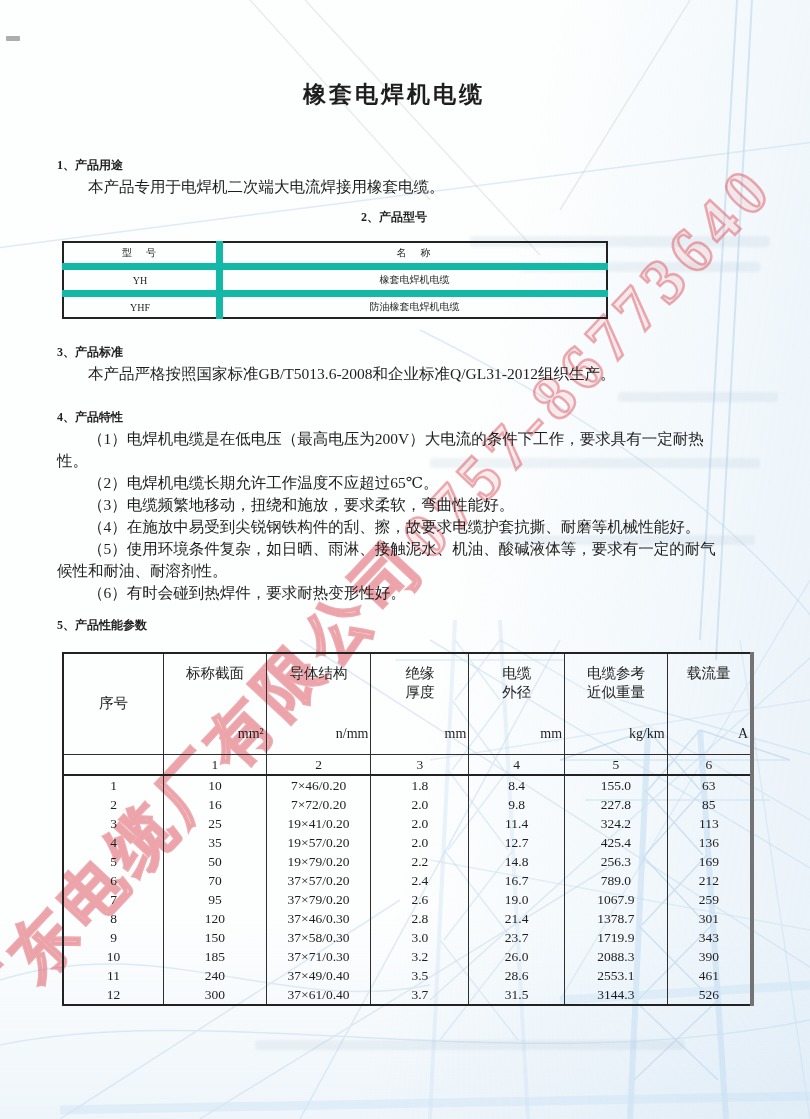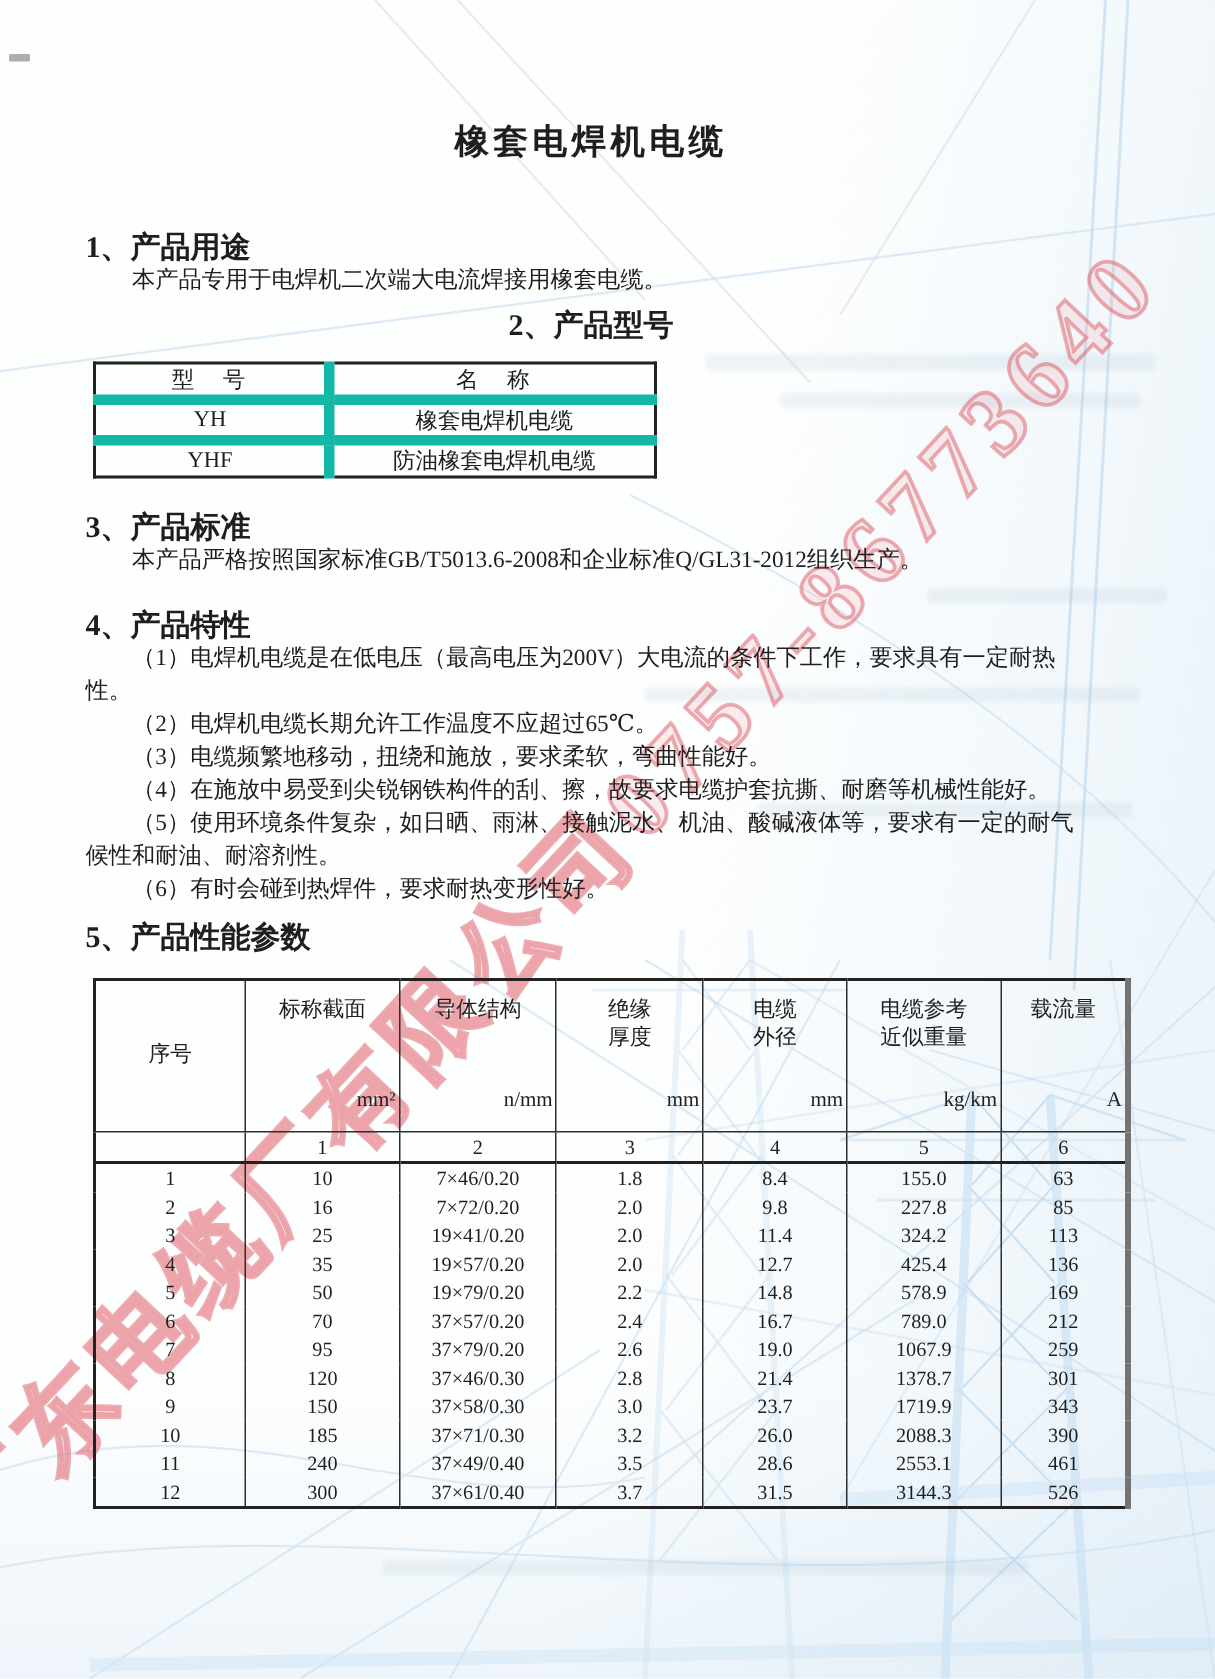--- a/index.html
+++ b/index.html
@@ -18,30 +18,30 @@
   
   .watermark{position:absolute;left:-28px;top:978px;z-index:1;
       transform:rotate(-47deg);transform-origin:0 50%;
       white-space:nowrap;font-size:64px;font-weight:bold;letter-spacing:8px;
       color:rgba(236,142,150,.16);
       -webkit-text-stroke:2.5px rgba(222,90,100,.50);
       pointer-events:none;}
   
   .content{position:absolute;inset:0;z-index:2;padding:82px 79px 0 57px;box-sizing:border-box;}
   h1{margin:0;font-size:23px;line-height:25px;text-align:center;font-weight:bold;letter-spacing:3px;}
-  .sec-head{font-weight:bold;font-size:20px;line-height:22px;margin:0;}
+  .sec-head{font-weight:bold;font-size:12px;line-height:22px;margin:0;}
   .head-usage{margin-top:47px;}
   .head-model{margin-top:8px;text-align:center;}
   .head-standard{margin-top:22px;}
   .head-features{margin-top:21px;}
   .head-performance{margin-top:10px;}
   .body-text{margin:0;font-size:15.5px;line-height:22px;text-indent:2em;}
   
   table{border-collapse:collapse;}
-  .model-table{margin:13px 0 15px 5px;width:376px;font-size:15px;}
+  .model-table{margin:13px 0 15px 5px;width:546px;font-size:10px;}
   .model-table th,.model-table td{border:7px solid #14b8a6;height:20px;padding:0;text-align:center;font-weight:normal;}
   .model-table tr:first-child th{border-top:2px solid #222;}
   .model-table tr:last-child td{border-bottom:2px solid #222;}
   .model-table th:first-child,.model-table td:first-child{border-left:2px solid #222;width:152px;}
   .model-table th:last-child,.model-table td:last-child{border-right:2px solid #222;}
   .model-table th{letter-spacing:2px;}
   
   .perf-table{margin:16px 0 0 5px;width:692px;font-size:13.5px;table-layout:fixed;}
   .perf-table th,.perf-table td{padding:0;text-align:center;font-weight:normal;
       border-left:1px solid #2e2e2e;border-right:1px solid #2e2e2e;}
@@ -276,21 +276,21 @@
           <td>12.7</td>
           <td>425.4</td>
           <td>136</td>
         </tr>
         <tr>
           <td>5</td>
           <td>50</td>
           <td>19×79/0.20</td>
           <td>2.2</td>
           <td>14.8</td>
-          <td>578.9</td>
+          <td>256.3</td>
           <td>169</td>
         </tr>
         <tr>
           <td>6</td>
           <td>70</td>
           <td>37×57/0.20</td>
           <td>2.4</td>
           <td>16.7</td>
           <td>789.0</td>
           <td>212</td>

